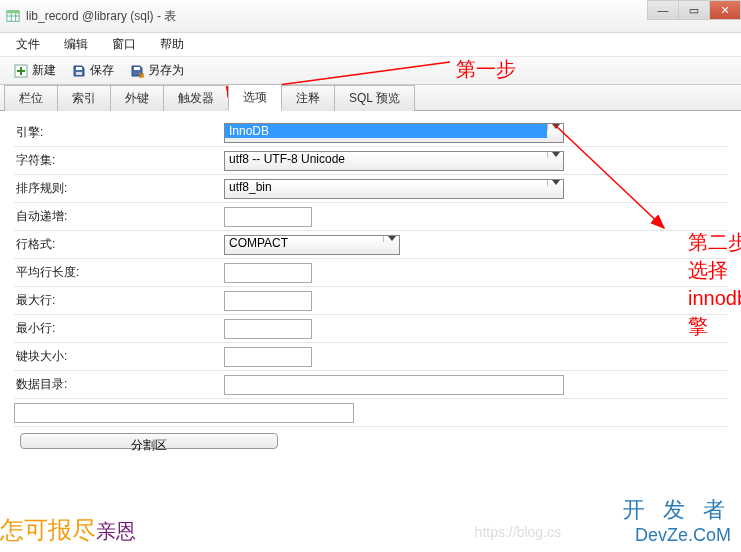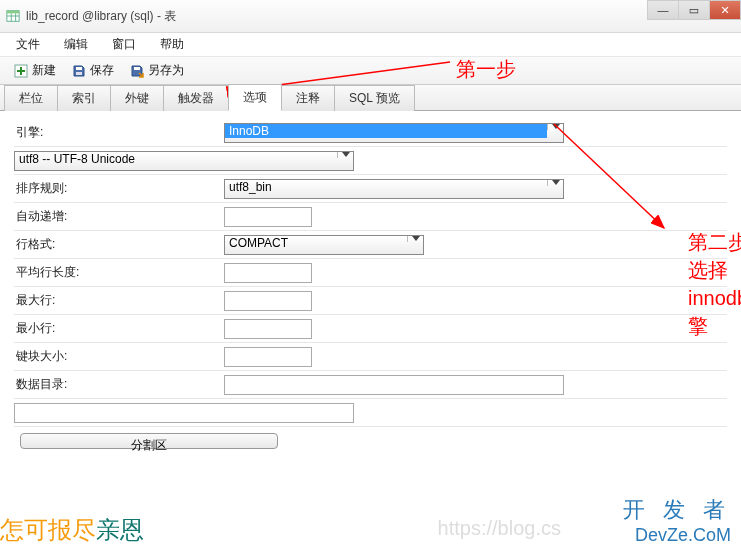--- a/index.html
+++ b/index.html
@@ -38,24 +38,24 @@
 .part-btn { width: 258px; height: 16px; border: 1px solid #999; border-radius: 4px; background: linear-gradient(#fbfbfb,#e8e8e8); text-align: center; line-height: 22px; margin: 6px 0 0 6px; }
 
 .winctrls { position: absolute; top: 0; right: 0; display: flex; }
 .wc { width: 32px; height: 20px; display: flex; align-items: center; justify-content: center; background: linear-gradient(#e8e8e8,#d8d8d8); border: 1px solid #ccc; margin-left: -1px; color:#333; font-size:11px;}
 .wc.cl { background: linear-gradient(#e07860,#c85038); color: #fff; }
 
 .annot { position: absolute; color: #f00; font-size: 20px; pointer-events: none; }
 
 .footer-text { position: absolute; bottom: 6px; font-family: "Microsoft YaHei", sans-serif; }
 .footer-left { left: 0; font-size: 24px; color: #f59a0a; }
-.footer-left .lt { color: #0f766e; font-size: 24px; margin-top: 23px; }
+.footer-left .lt { color: #701a75; font-size: 20px; margin-top: 23px; }
 .footer-right { right: 10px; color: #2b7bb9; font-size: 22px; letter-spacing: 6px; }
 .footer-right .sub { letter-spacing: 0; font-size: 18px; display: block; text-align: right; }
-.wm { position: absolute; bottom: 12px; right: 180px; color: #ddd; font-size: 20px; }
+.wm { position: absolute; bottom: 12px; right: 180px; color: #ddd; font-size: 14px; }
 </style>
 </head>
 <body>
 
 <div class="titlebar">
   <svg class="icon" viewBox="0 0 16 16">
       <rect x="1" y="2" width="14" height="12" fill="#fff" stroke="#5a8"></rect>
       <rect x="1" y="2" width="14" height="3" fill="#8c8"></rect>
       <line x1="1" y1="8" x2="15" y2="8" stroke="#5a8"></line>
       <line x1="6" y1="5" x2="6" y2="14" stroke="#5a8"></line>
@@ -122,20 +122,21 @@
         <span class="chev">
             <svg width="8" height="6">
               <path d="M0 0h8L4 5z" fill="#444"></path>
             </svg>
           </span>
       </div>
     </div>
   </div>
 
   <div class="row bordered">
+    <label>字符集:</label>
     <div class="ctl">
       <div class="combo wide">
         <span class="val">utf8 -- UTF-8 Unicode</span>
         <span class="chev">
             <svg width="8" height="6">
               <path d="M0 0h8L4 5z" fill="#444"></path>
             </svg>
           </span>
       </div>
     </div>
@@ -156,21 +157,21 @@
   </div>
 
   <div class="row bordered">
     <label>自动递增:</label>
     <div class="ctl"><input class="txt w-s" value="" style=""></div>
   </div>
 
   <div class="row bordered">
     <label>行格式:</label>
     <div class="ctl">
-      <div class="combo" style="width:200px">
+      <div class="combo" style="width:176px">
         <span class="val">COMPACT</span>
         <span class="chev">
             <svg width="8" height="6">
               <path d="M0 0h8L4 5z" fill="#444"></path>
             </svg>
           </span>
       </div>
     </div>
   </div>
 

